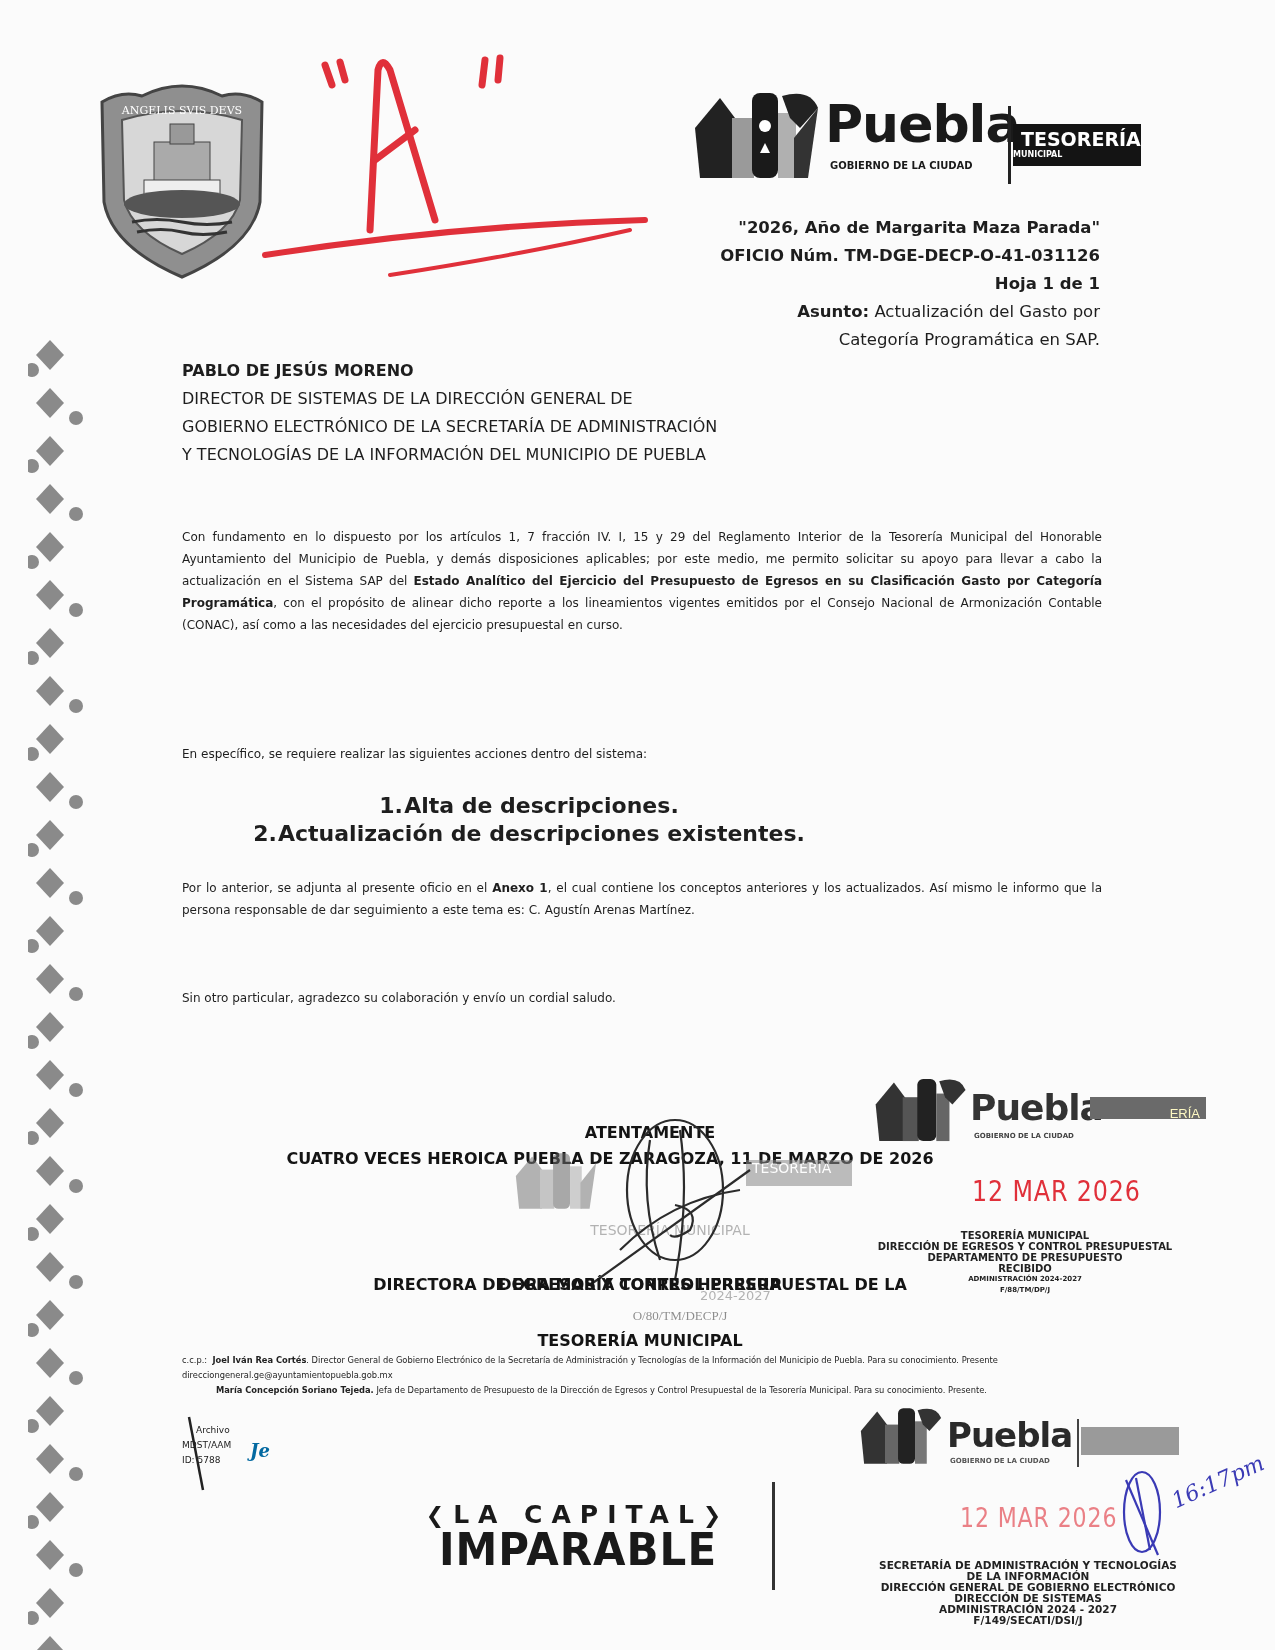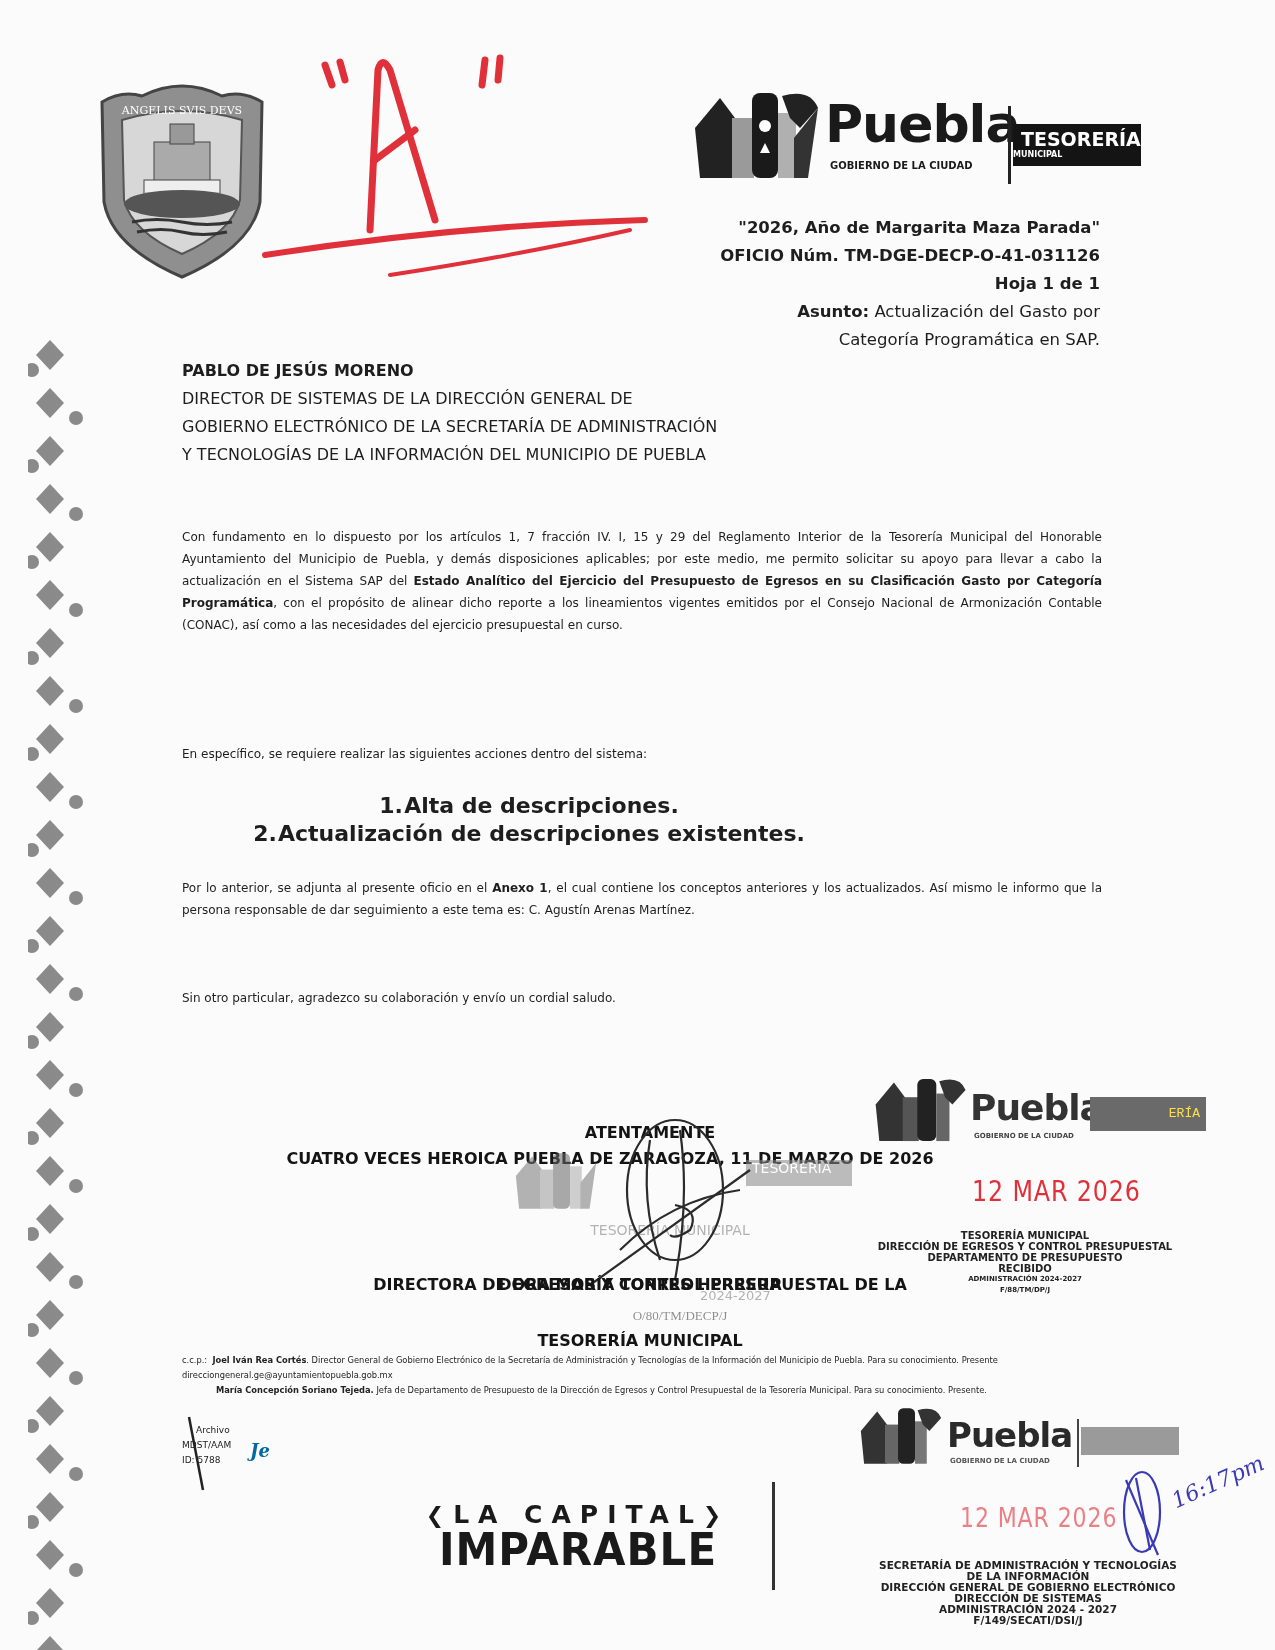--- a/index.html
+++ b/index.html
@@ -222,21 +222,21 @@
 <div class="abs" style="left:872px;top:1075px;width:340px;height:200px;">
   <svg class="abs" style="left:0;top:0" width="95" height="70" viewBox="0 0 130 95">
     <path d="M5 40 L30 10 L45 30 L45 90 L10 90 Z" fill="#333"></path>
     <rect x="42" y="30" width="22" height="60" fill="#555"></rect>
     <rect x="62" y="5" width="26" height="85" rx="8" fill="#222"></rect>
     <rect x="88" y="25" width="18" height="65" fill="#666"></rect>
     <path d="M92 8 Q120 0 128 20 L110 40 L100 30 Z" fill="#333"></path>
   </svg>
   <div class="abs puebla-word" style="left:98px;top:12px;font-size:36px;color:#333;">Puebla</div>
   <div class="abs gob-word" style="left:102px;top:57px;font-size:7px;color:#444;">GOBIERNO DE LA CIUDAD</div>
-  <div class="abs" style="left:218px;top:22px;width:116px;height:34px;background:#6a6a6a;color:#fde047;font-family:Liberation Mono, monospace;font-size:13px;text-align:right;padding-right:6px;line-height:34px;box-sizing:border-box;">ERÍA</div>
+  <div class="abs" style="left:218px;top:22px;width:116px;height:22px;background:#6a6a6a;color:#fef9c3;font-family:Liberation Sans, sans-serif;font-size:13px;text-align:right;padding-right:6px;line-height:34px;box-sizing:border-box;">ERÍA</div>
   <div class="abs red-date" style="left:100px;top:100px;font-size:28px;">12 MAR 2026</div>
 </div>
 <div class="abs stamp-text" style="left:860px;top:1230px;width:330px;font-size:10px;line-height:11px;">
   <div>TESORERÍA MUNICIPAL</div>
   <div>DIRECCIÓN DE EGRESOS Y CONTROL PRESUPUESTAL</div>
   <div>DEPARTAMENTO DE PRESUPUESTO</div>
   <div>RECIBIDO</div>
   <div style="font-size:7px;">ADMINISTRACIÓN 2024-2027</div>
   <div style="font-size:7px;">F/88/TM/DP/J</div>
 </div>

